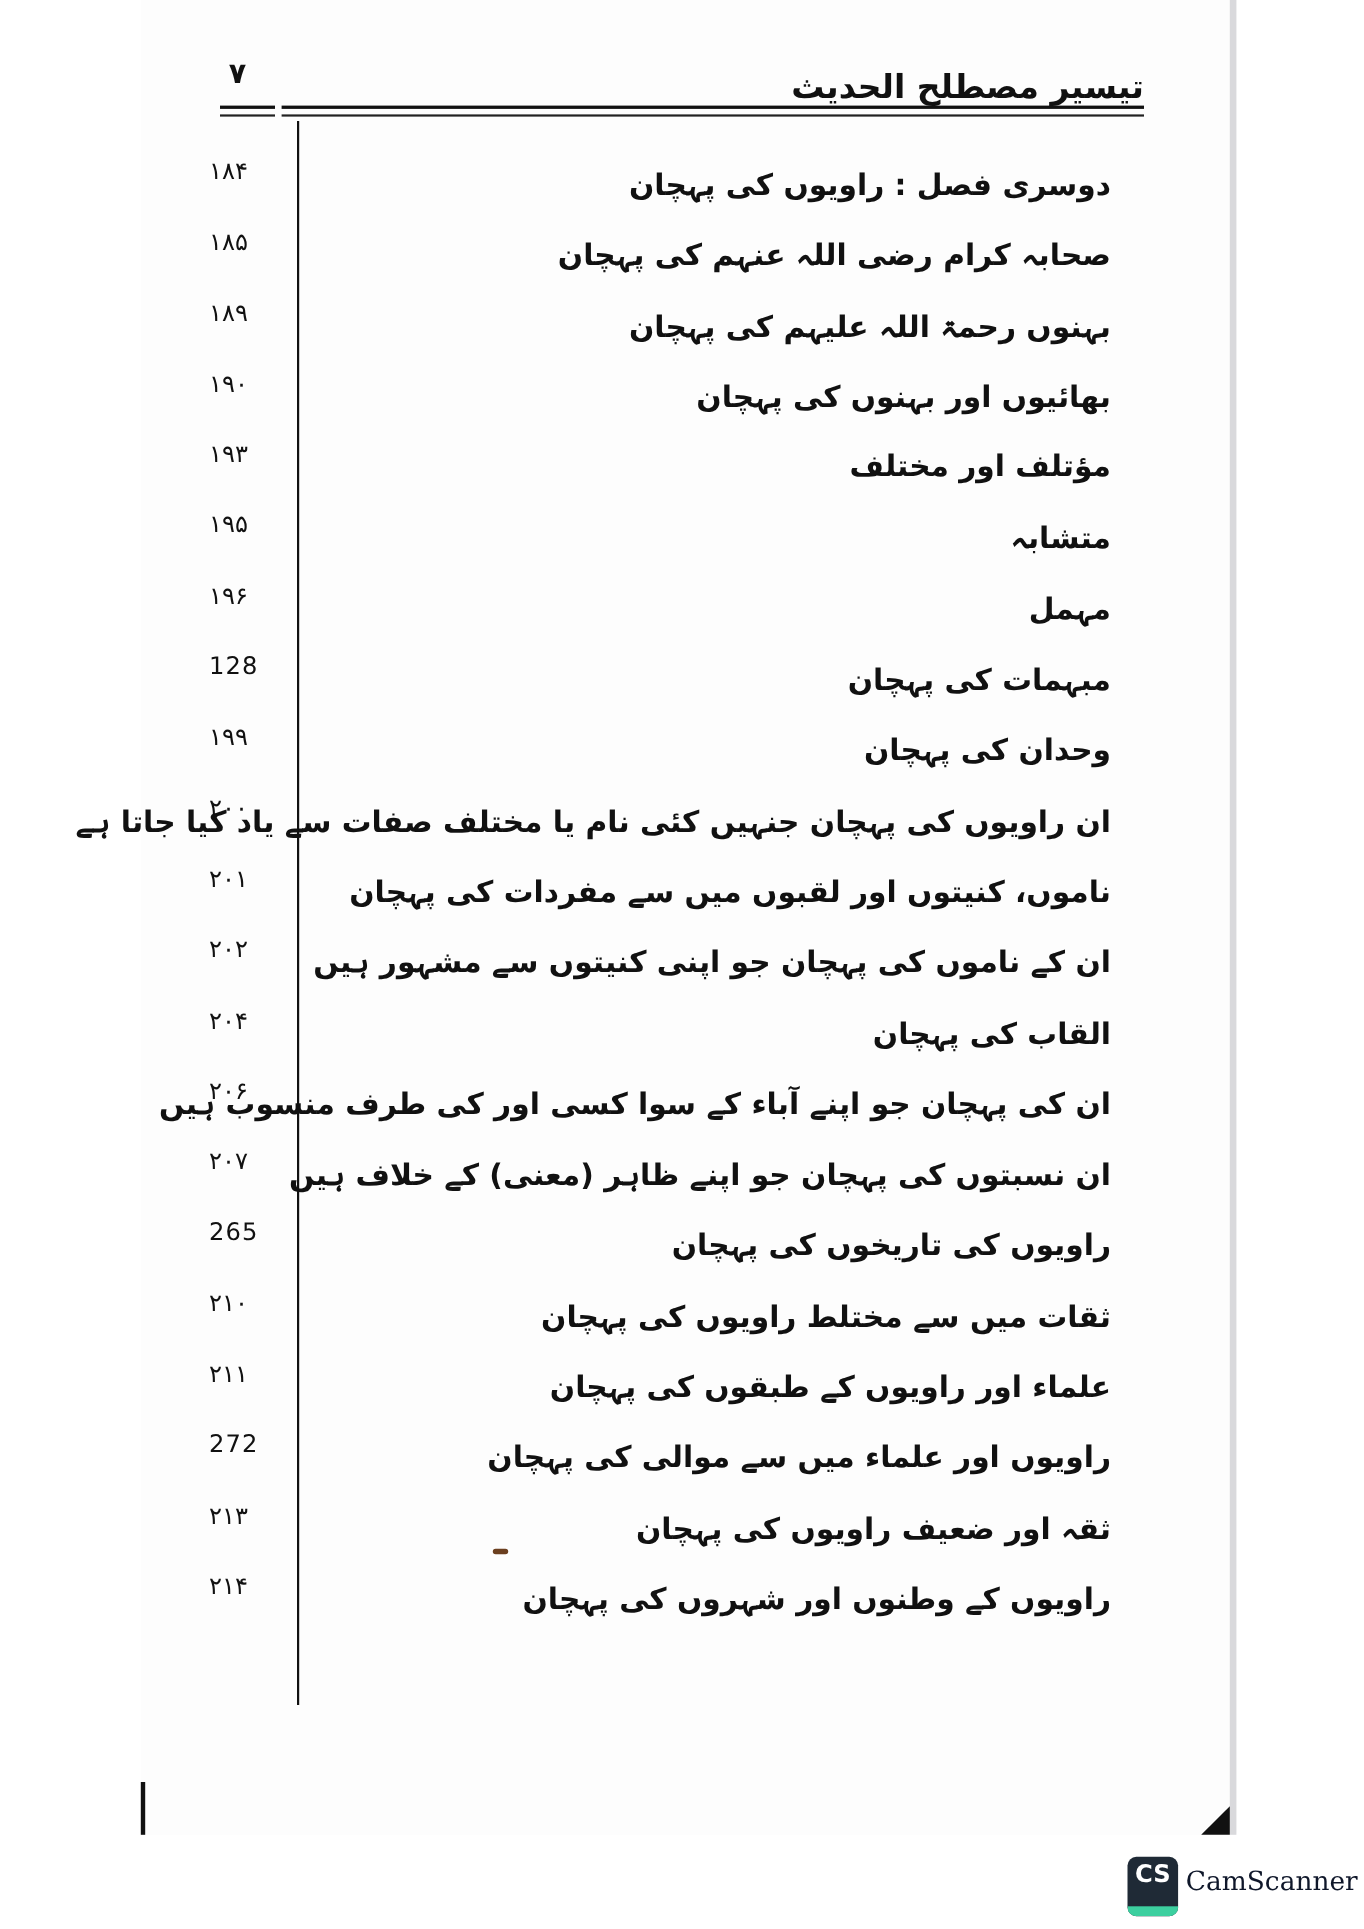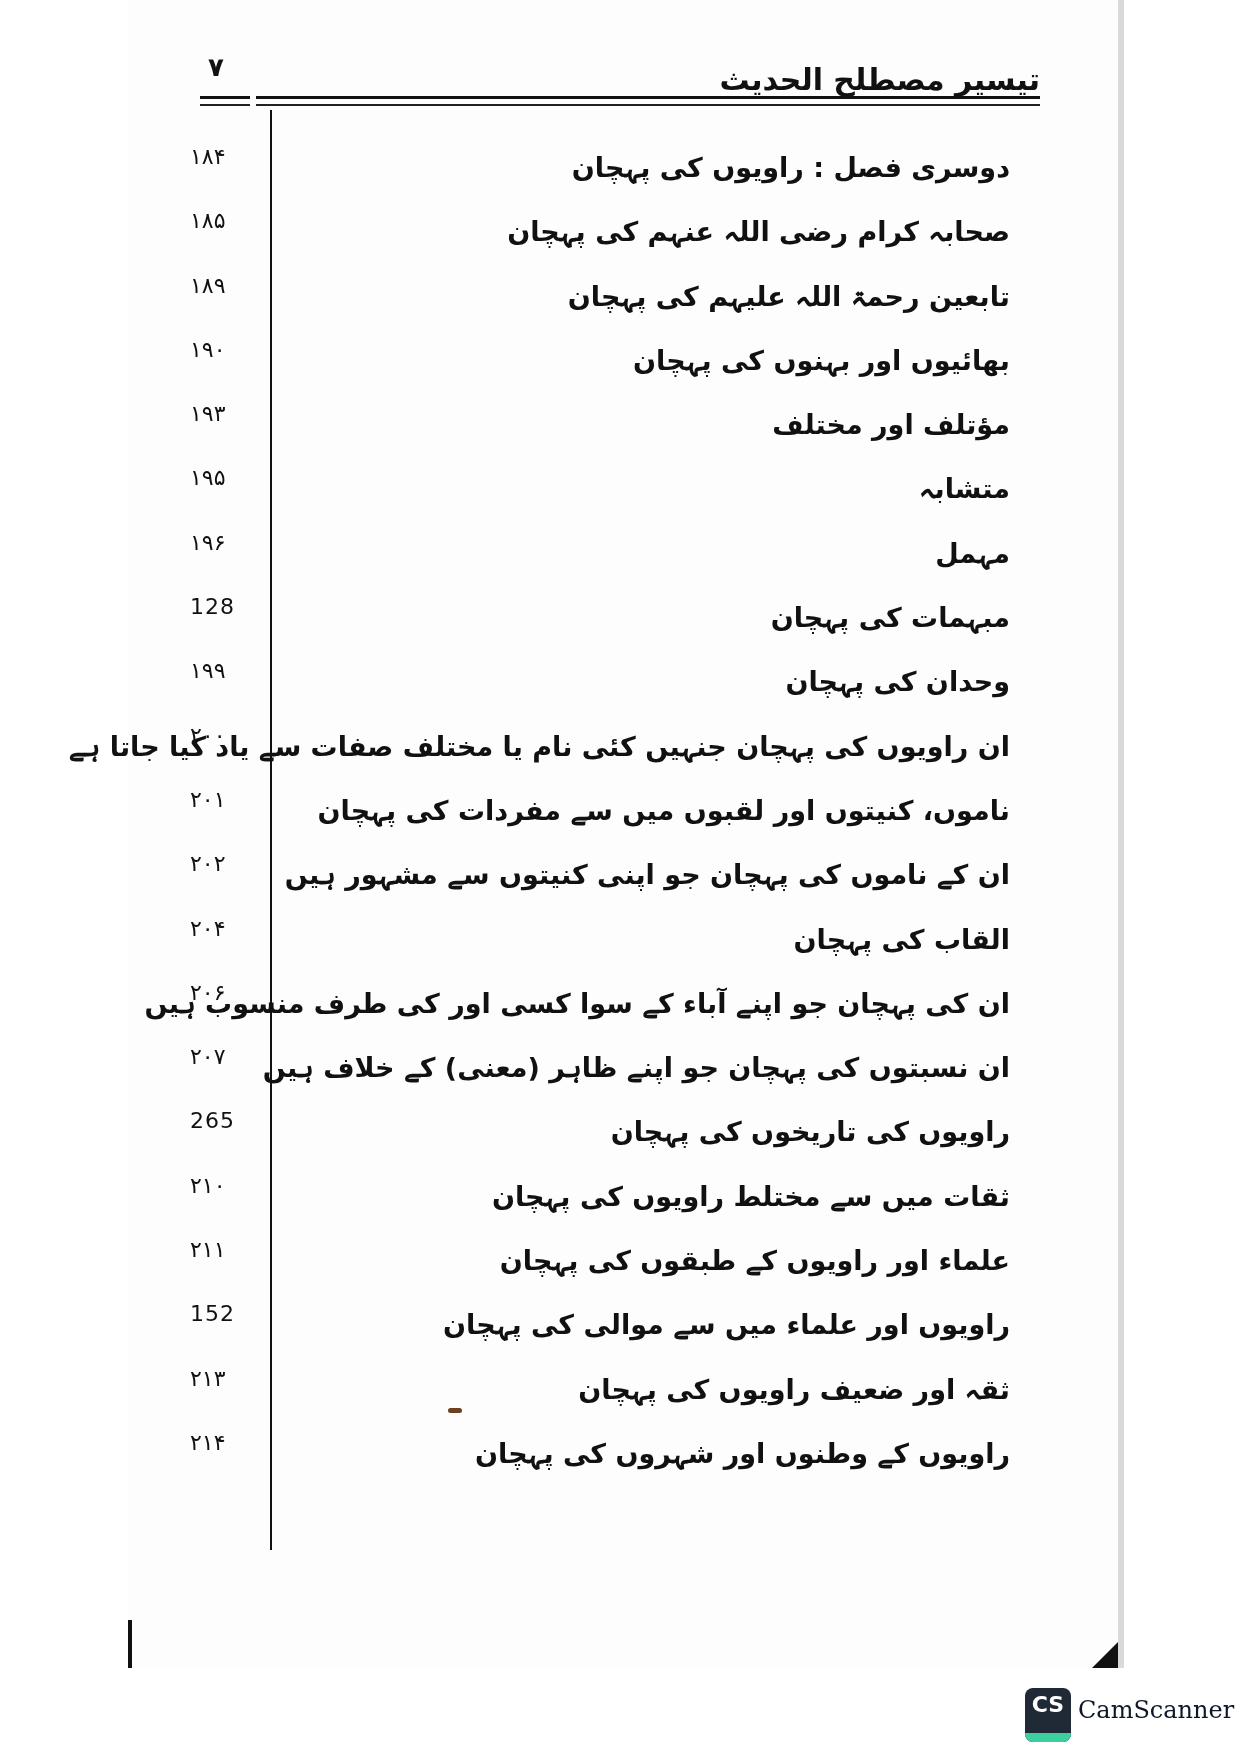--- a/index.html
+++ b/index.html
@@ -199,21 +199,21 @@
   <div class="toc-row">
     <span class="toc-page">۱۸۴</span>
     <span class="toc-title">دوسری فصل : راویوں کی پہچان</span>
   </div>
   <div class="toc-row">
     <span class="toc-page">۱۸۵</span>
     <span class="toc-title">صحابہ کرام رضی اللہ عنہم کی پہچان</span>
   </div>
   <div class="toc-row">
     <span class="toc-page">۱۸۹</span>
-    <span class="toc-title">تابعین رحمۃ اللہ علیہم کی پہچان</span>
+    <span class="toc-title">بہنوں رحمۃ اللہ علیہم کی پہچان</span>
   </div>
   <div class="toc-row">
     <span class="toc-page">۱۹۰</span>
     <span class="toc-title">بھائیوں اور بہنوں کی پہچان</span>
   </div>
   <div class="toc-row">
     <span class="toc-page">۱۹۳</span>
     <span class="toc-title">مؤتلف اور مختلف</span>
   </div>
   <div class="toc-row">
@@ -262,21 +262,21 @@
   </div>
   <div class="toc-row">
     <span class="toc-page">۲۱۰</span>
     <span class="toc-title">ثقات میں سے مختلط راویوں کی پہچان</span>
   </div>
   <div class="toc-row">
     <span class="toc-page">۲۱۱</span>
     <span class="toc-title">علماء اور راویوں کے طبقوں کی پہچان</span>
   </div>
   <div class="toc-row">
-    <span class="toc-page">152</span>
+    <span class="toc-page">272</span>
     <span class="toc-title">راویوں اور علماء میں سے موالی کی پہچان</span>
   </div>
   <div class="toc-row">
     <span class="toc-page">۲۱۳</span>
     <span class="toc-title">ثقہ اور ضعیف راویوں کی پہچان</span>
   </div>
   <div class="toc-row">
     <span class="toc-page">۲۱۴</span>
     <span class="toc-title">راویوں کے وطنوں اور شہروں کی پہچان</span>
   </div>

